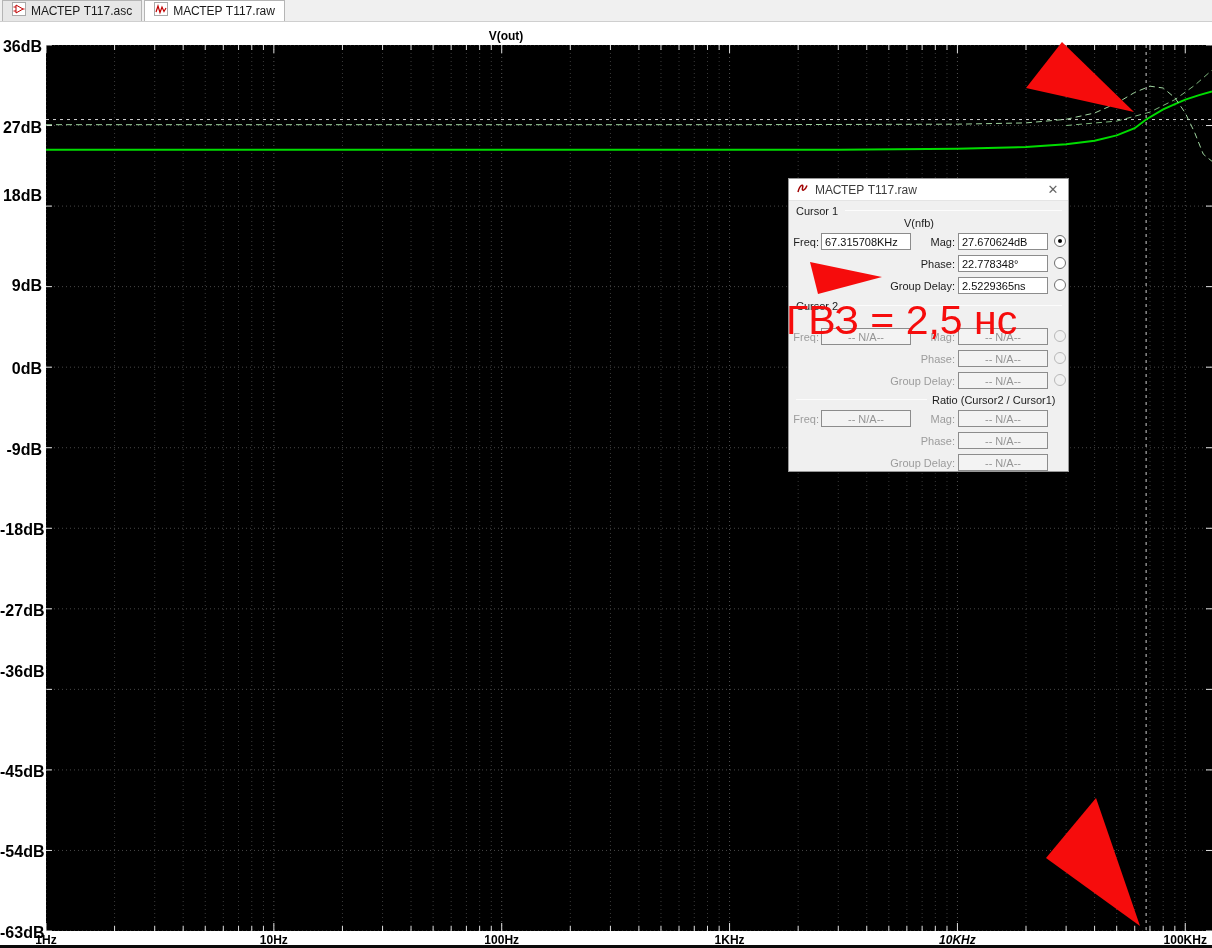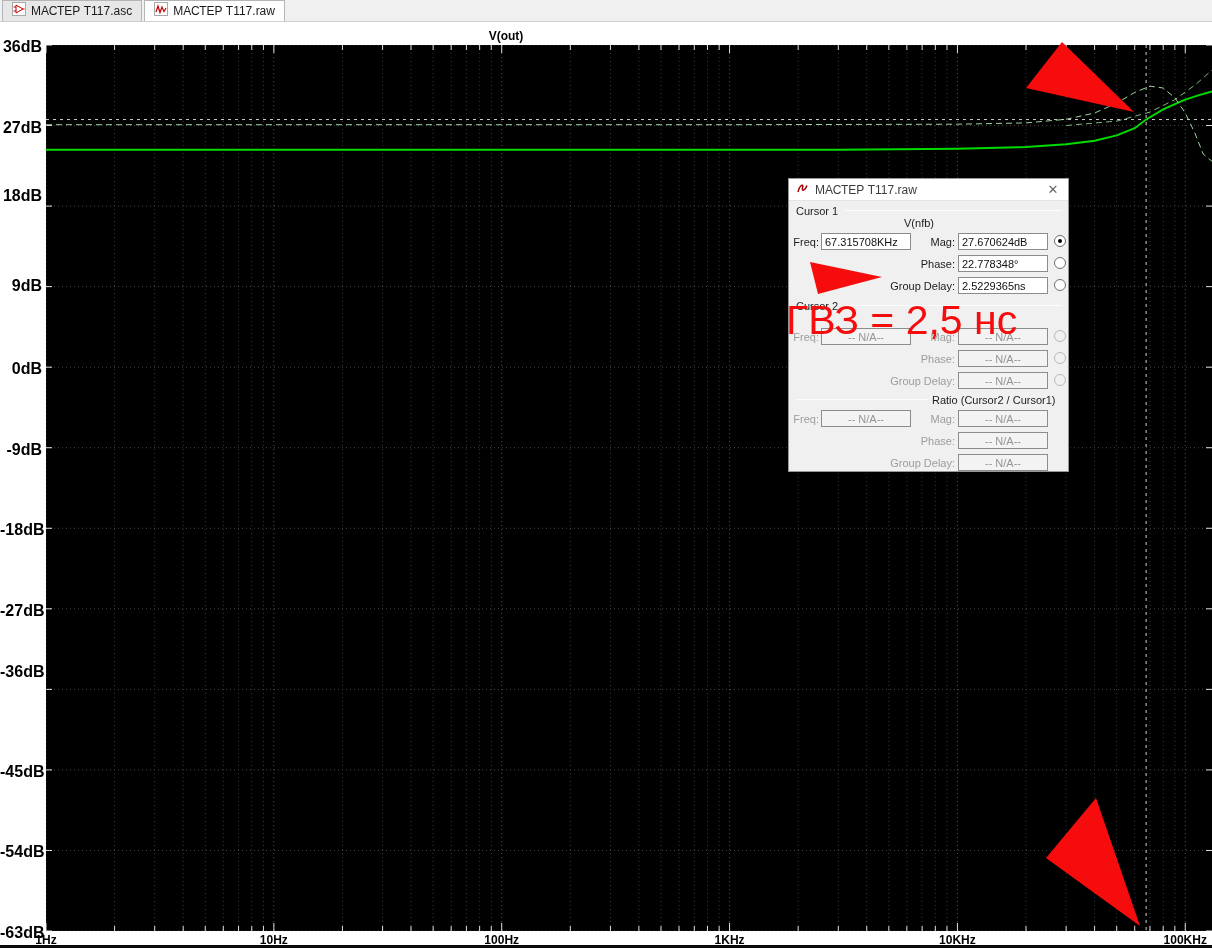--- a/index.html
+++ b/index.html
@@ -272,21 +272,21 @@
       <span class="ylab" style="top: 663px;">-36dB</span>
       <span class="ylab" style="top: 762.909px;">-45dB</span>
       <span class="ylab" style="top: 843.455px;">-54dB</span>
       <span class="ylab" style="top: 924px;">-63dB</span>
     </div>
   <div class="x-axis" id="x-labels">
       <span class="xlab" style="left: 6px;">1Hz</span>
       <span class="xlab" style="left: 233.856px;">10Hz</span>
       <span class="xlab" style="left: 461.712px;">100Hz</span>
       <span class="xlab" style="left: 689.567px;">1KHz</span>
-      <span class="xlab" style="left: 917.423px;">10KHz</span>
+      <span class="xlab" style="left: 917.423px; font-style: italic;">10KHz</span>
       <span class="xlab" style="left: 1145.28px;">100KHz</span>
     </div>
   <div class="bottom-strip"></div>
 
   <div class="cursor-dialog">
     <div class="cd-title">
       <span>
         <svg width="13" height="13" viewBox="0 0 13 13">
             <path d="M2 10 C4 2, 8 1.5, 6.5 6 C5.5 9.5, 9 9, 11 3.5" fill="none" stroke="#a00000" stroke-width="1.5"></path>
           </svg>

